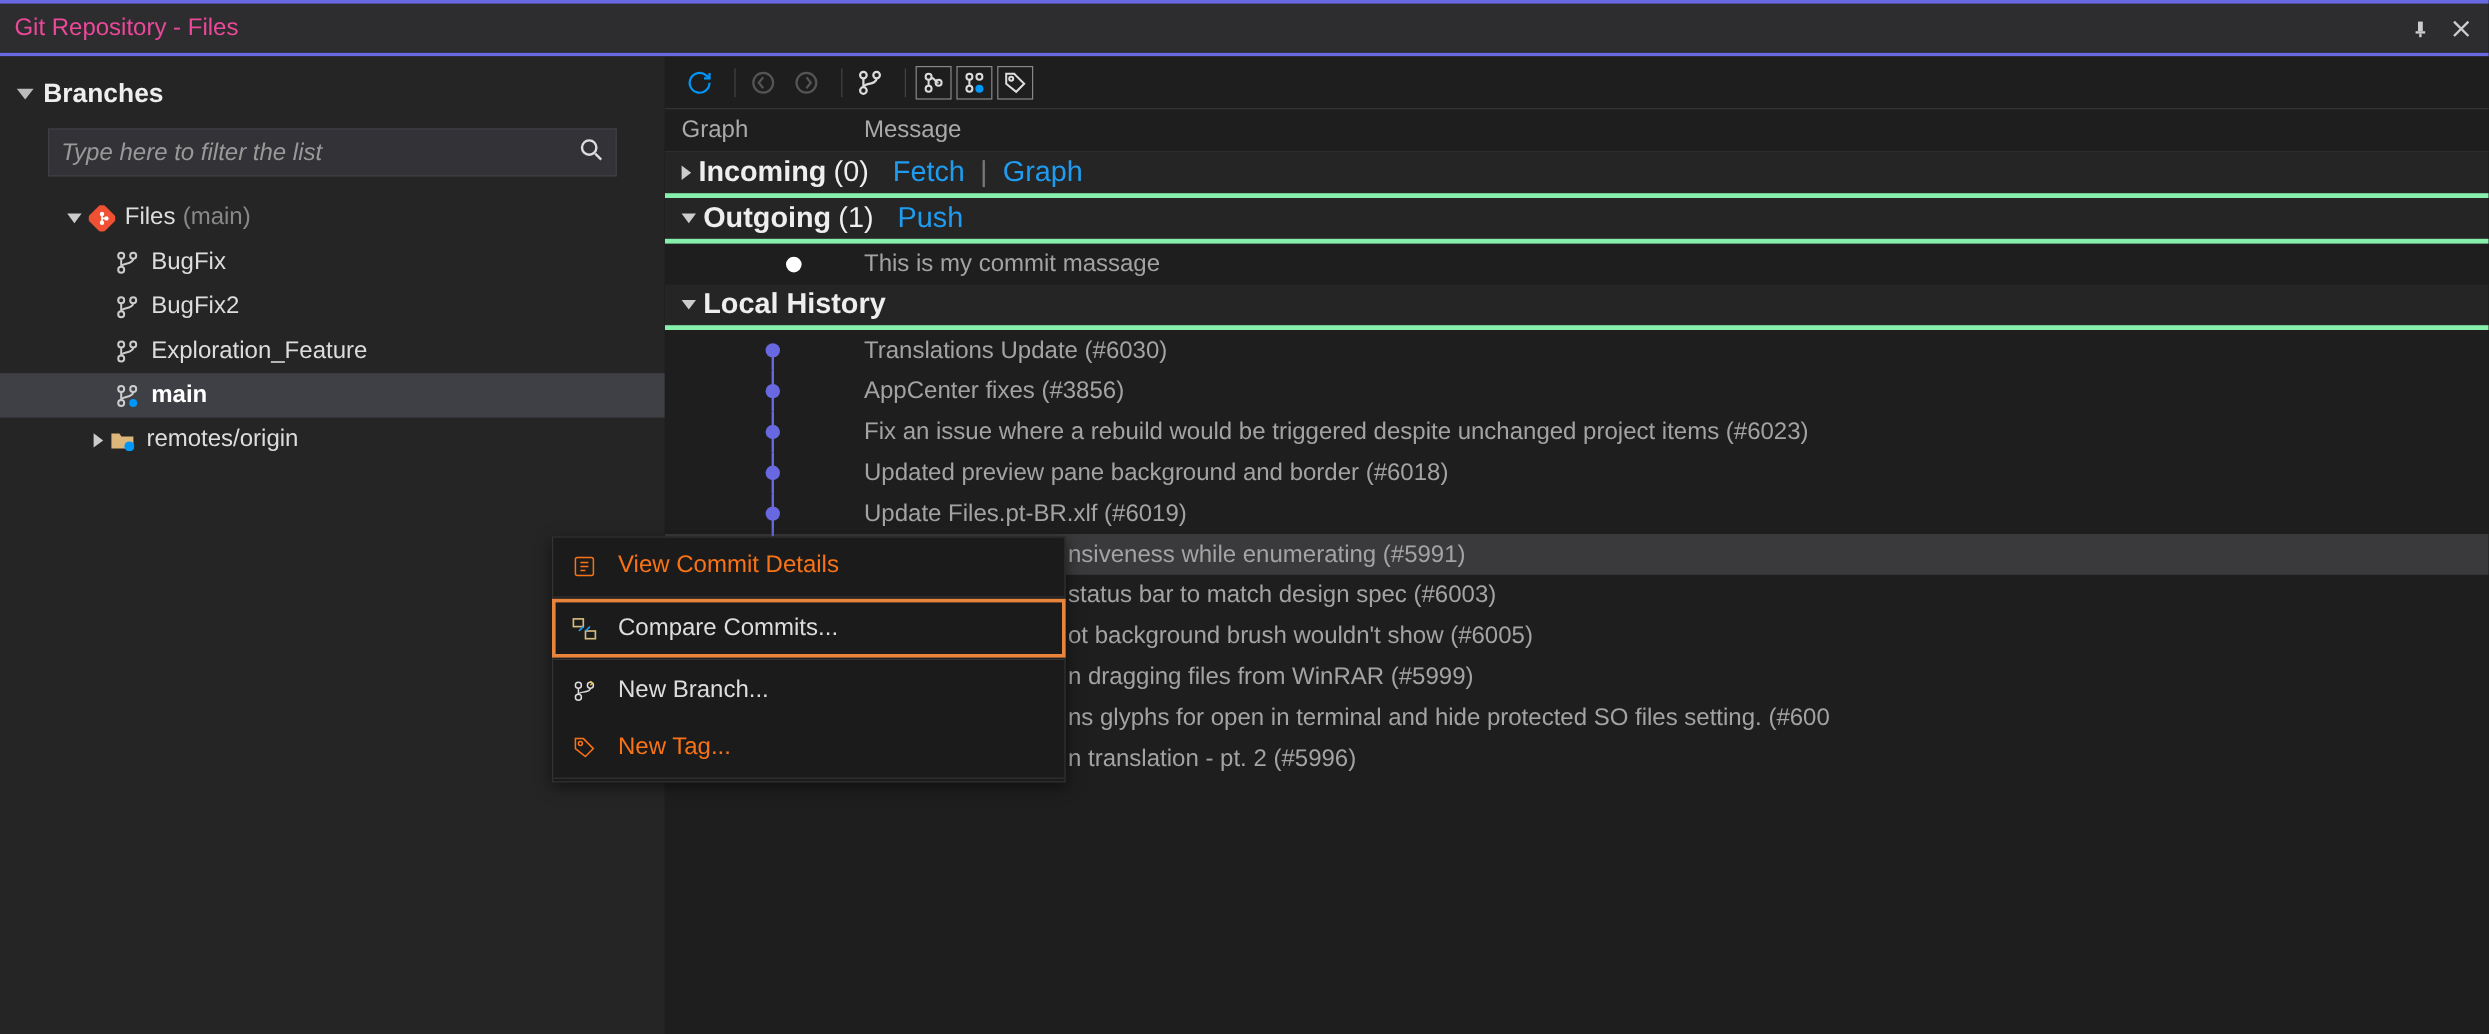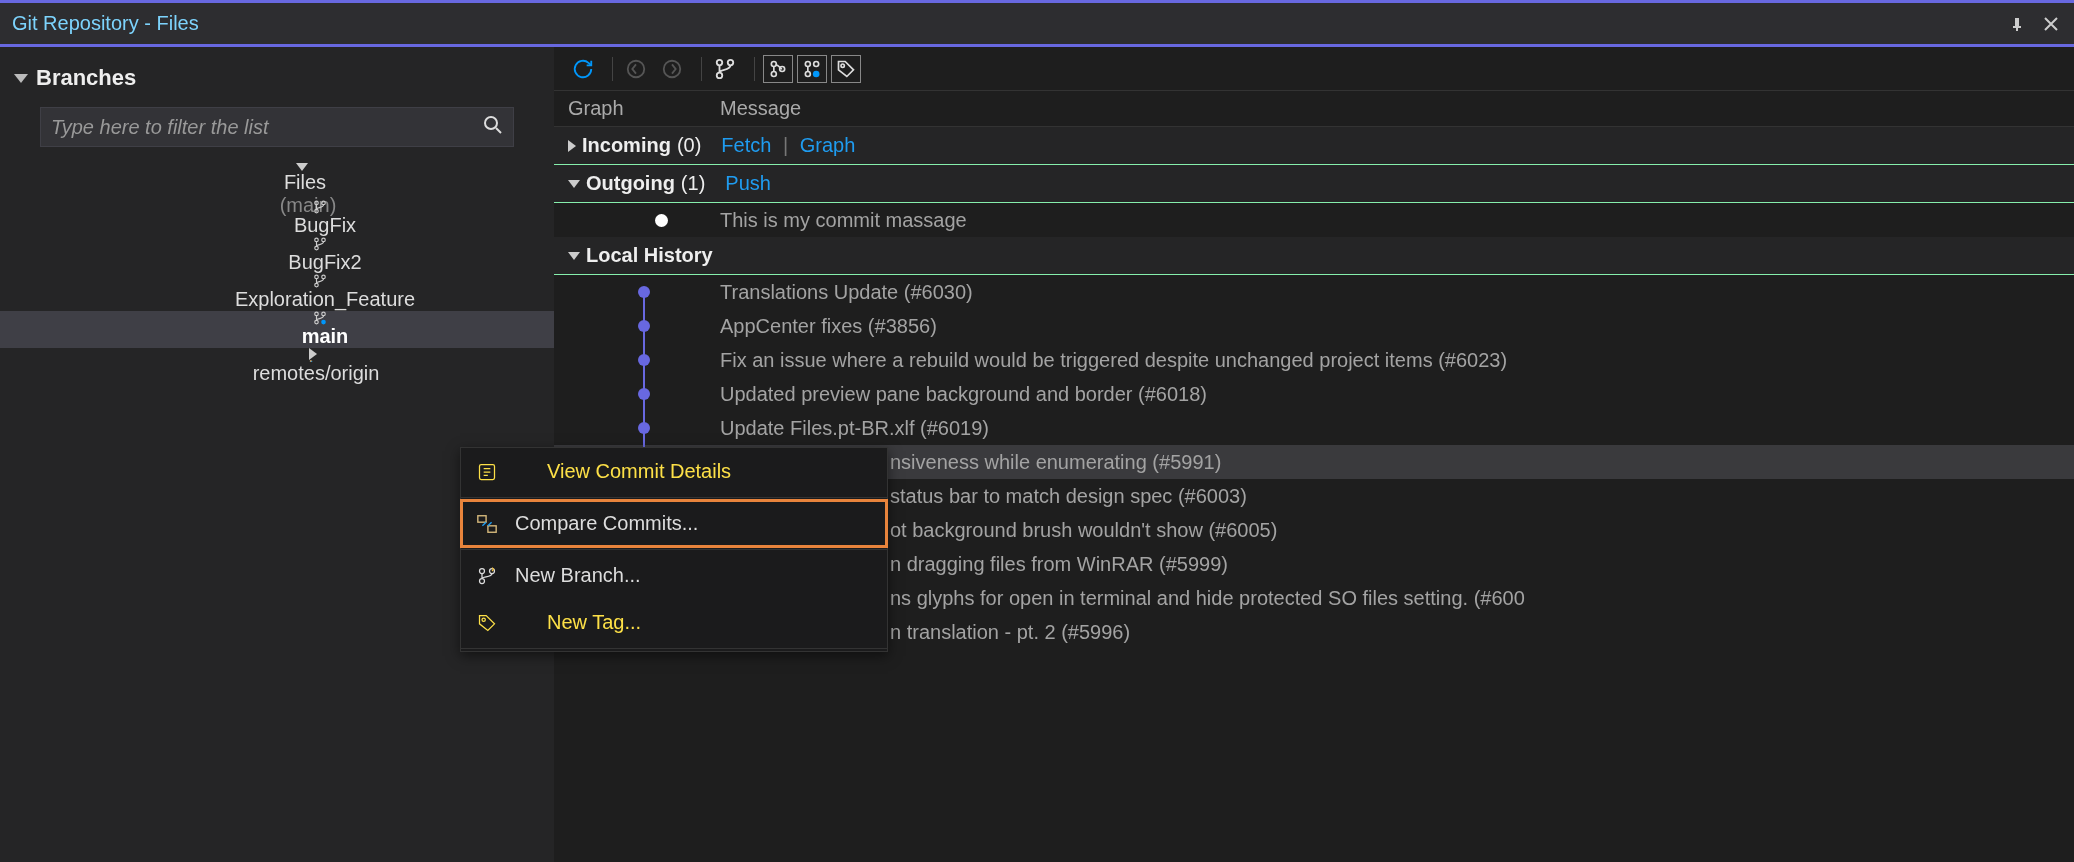--- a/index.html
+++ b/index.html
@@ -1,36 +1,36 @@
 <!DOCTYPE html>
 <html><head>
 <meta charset="utf-8">
 <style>
 * { margin: 0; padding: 0; box-sizing: border-box; font-family: "Segoe UI", Arial, sans-serif; }
 body { background: #1e1e1e; color: #ccc; width: 2074px; height: 862px; overflow: hidden; position: relative; }
 .root { display: flex; flex-direction: column; height: 100%; }
 .titlebar { background: #2d2d30; height: 44px; display: flex; align-items: center; padding: 0 12px; border-top: 3px solid #6868e0; }
-.titlebar-title { font-size: 20px; color: #7dd3fc; flex: 0 0 auto; }
+.titlebar-title { font-size: 20px; color: #ec4899; flex: 0 0 auto; }
 .titlebar-spacer { flex: 1; }
 .titlebar-icon { width: 22px; height: 22px; margin-left: 12px; color: #ccc; display: flex; align-items: center; justify-content: center; cursor: pointer; }
 .purple-line { height: 3px; background: #6868e0; }
 .content { display: flex; flex: 1; min-height: 0; }
 .sidebar { width: 554px; background: #252526; padding-top: 12px; flex-shrink: 0; }
 .section-header { display: flex; align-items: center; padding: 6px 14px; font-size: 22px; color: #eee; font-weight: 600; }
 .tri { width: 0; height: 0; border-style: solid; margin-right: 8px; }
 .tri-down { border-width: 9px 7px 0 7px; border-color: #bbb transparent transparent transparent; }
 .tri-down-sm { width: 0; height: 0; border-width: 8px 6px 0 6px; border-color: #ccc transparent transparent transparent; border-style: solid; margin-right: 6px; }
 .tri-right-sm { width: 0; height: 0; border-width: 6px 0 6px 8px; border-color: transparent transparent transparent #ccc; border-style: solid; margin-right: 6px; }
 .filter-wrap { padding: 10px 40px 10px 40px; }
 .filter { display: flex; align-items: center; border: 1px solid #3f3f46; background: #333337; height: 40px; padding: 0 10px; }
 .filter input { flex: 1; background: transparent; border: none; outline: none; color: #ccc; font-size: 20px; }
 .filter input::placeholder { color: #999; font-style: italic; }
 .search-icon { color: #ddd; }
 .tree { padding-top: 6px; }
-.tree-row { display: flex; align-items: center; height: 37px; font-size: 20px; color: #ddd; cursor: pointer; flex-direction: column; }
+.tree-row { display: flex; align-items: center; height: 37px; font-size: 20px; color: #ddd; cursor: pointer; }
 .tree-row.sel { background: #3f3f46; }
 .tree-row .label { white-space: nowrap; }
 .tree-row .dim { color: #888; margin-left: 6px; }
 .git-icon { width: 22px; height: 22px; margin-right: 8px; }
 .branch-icon { width: 20px; height: 20px; margin-right: 10px; stroke: #ccc; fill: none; stroke-width: 2; }
 .folder-icon { width: 20px; height: 18px; margin-right: 10px; }
 .indent1 { padding-left: 56px; }
 .indent2 { padding-left: 96px; }
 .bold { font-weight: 700; color: #fff; }
 
@@ -40,40 +40,40 @@
 .tb-btn.dim { color: #555; }
 .tb-sep { width: 1px; height: 24px; background: #444; margin: 0 8px; }
 .tb-box { border: 1px solid #888; padding: 3px 4px; display: flex; align-items: center; justify-content: center; margin-right: 4px; cursor: pointer; }
 .tb-box svg { width: 20px; height: 20px; stroke: #ddd; fill: none; stroke-width: 2; }
 
 .cols-header { display: flex; padding: 6px 14px; font-size: 20px; color: #aaa; border-bottom: 1px solid #333; }
 .col-graph { width: 152px; }
 .col-msg { flex: 1; }
 
 .history { flex: 1; overflow: hidden; }
-.hist-section { display: flex; align-items: center; height: 38px; font-size: 20px; padding-left: 14px; background: #252526; border-bottom: 1px solid #86efac; }
+.hist-section { display: flex; align-items: center; height: 38px; font-size: 24px; padding-left: 14px; background: #252526; border-bottom: 4px solid #86efac; }
 .hist-section .name { color: #eee; font-weight: 600; }
 .hist-section .count { color: #eee; }
 .hist-section .links { margin-left: 20px; }
 .hist-section .link { color: #1f9cf0; cursor: pointer; }
 .hist-section .pipe { color: #777; margin: 0 6px; }
 
 .commit-row { display: flex; align-items: center; height: 34px; font-size: 20px; padding-left: 14px; }
 .commit-row.sel { background: #3a3a3d; }
 .graph-cell { width: 152px; display: flex; justify-content: center; align-items: center; position: relative; height: 100%; }
 .graph-line { position: absolute; width: 2px; background: #6868e0; left: 50%; transform: translateX(-50%); }
 .graph-line.full { top: 0; bottom: 0; }
 .graph-line.bottom { top: 50%; bottom: 0; }
 .graph-dot { width: 12px; height: 12px; border-radius: 50%; background: #6868e0; z-index: 1; }
 .graph-dot.white { background: #fff; width: 13px; height: 13px; }
 .msg-cell { flex: 1; color: #a3a3a3; white-space: nowrap; overflow: hidden; }
 
 .context-menu { position: absolute; left: 460px; top: 447px; width: 428px; background: #1b1b1c; border: 1px solid #333; box-shadow: 0 4px 12px rgba(0,0,0,0.5); z-index: 100; }
 .ctx-item { display: flex; align-items: center; height: 47px; padding-left: 14px; font-size: 20px; color: #ddd; cursor: pointer; }
-.ctx-item.disabled { color: #fde047; cursor: default; gap: 32px; }
+.ctx-item.disabled { color: #f97316; cursor: default; }
 .ctx-item.highlight { outline: 3px solid #e8843c; outline-offset: -2px; }
 .ctx-icon { width: 24px; height: 24px; margin-right: 16px; display: flex; align-items: center; justify-content: center; }
 .ctx-sep { height: 1px; background: #333; margin: 2px 0; }
 .ctx-icon svg { stroke: currentColor; fill: none; stroke-width: 1.5; }
 </style>
 </head>
 <body>
 
 <div class="root">
   <div class="titlebar">

